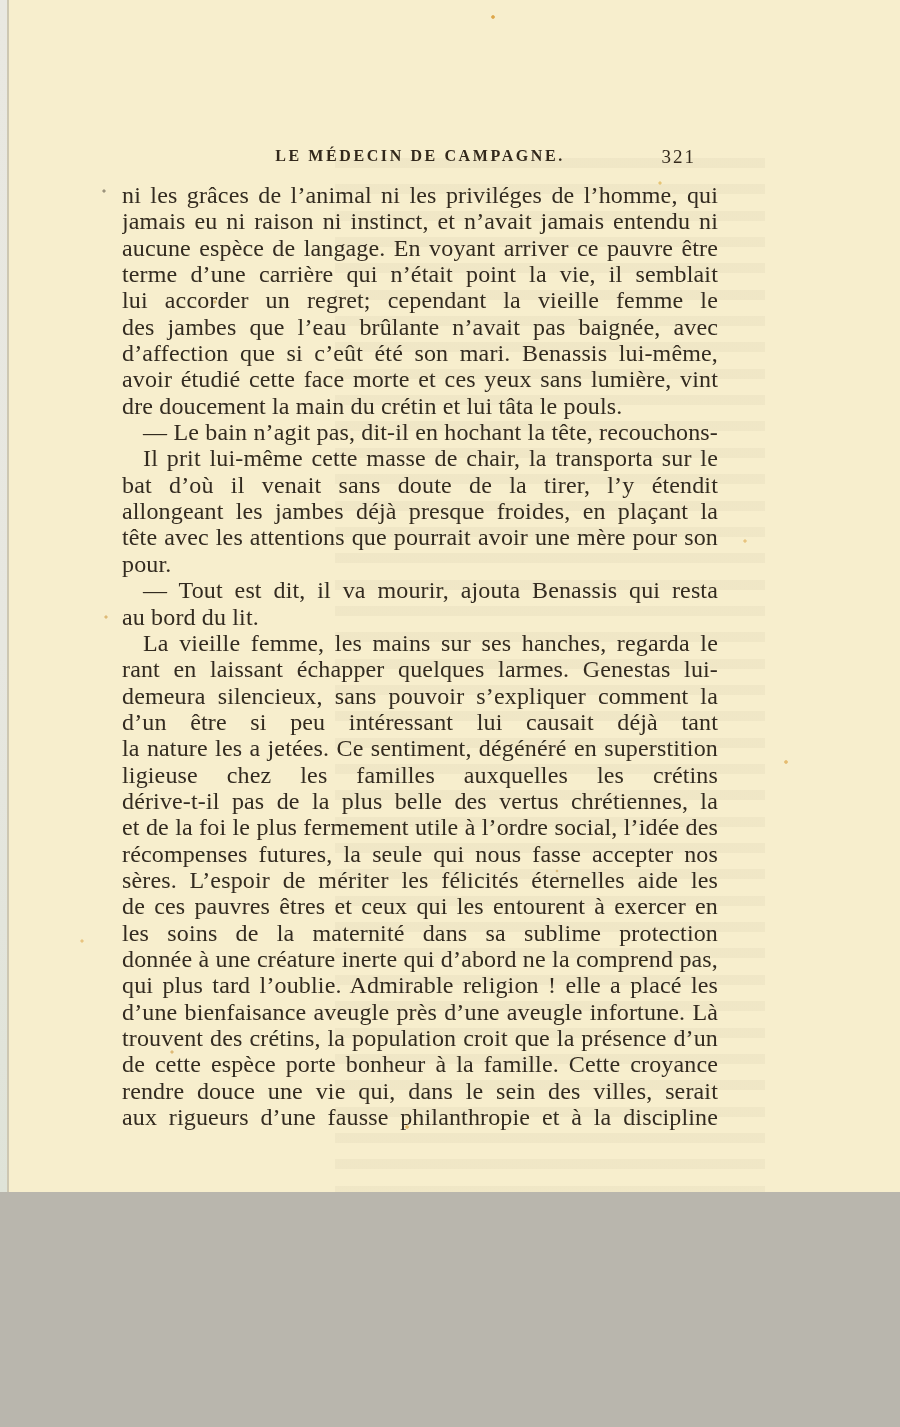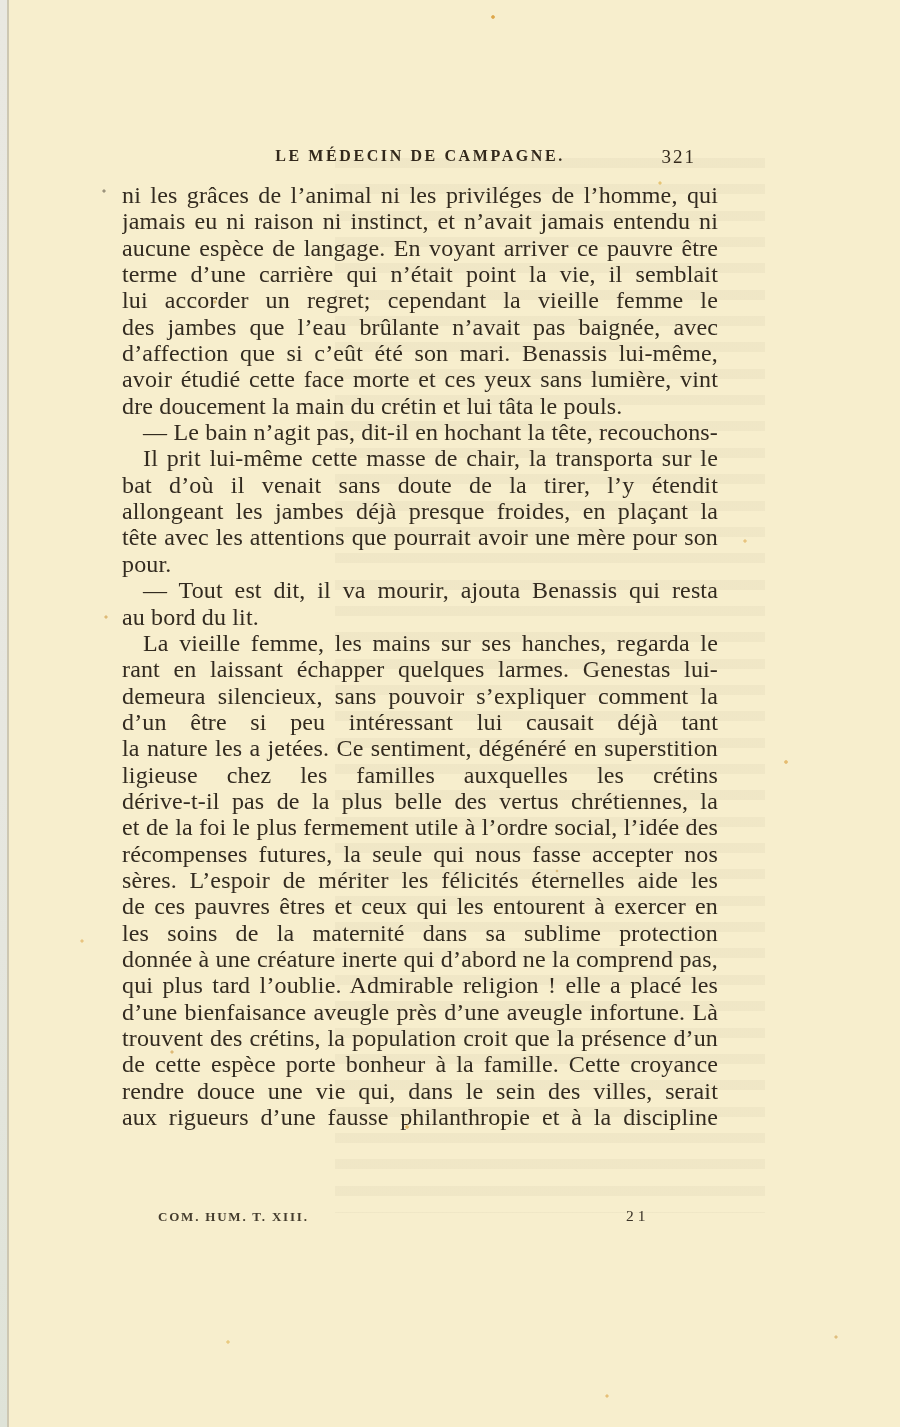--- a/index.html
+++ b/index.html
@@ -3,21 +3,21 @@
 <meta charset="utf-8">
 <style>
   html, body {
     margin: 0;
     padding: 0;
     background: #b9b6ad;
   }
   .page {
     position: relative;
     width: 900px;
-    height: 1427px;
+    height: 1192px;
     background: #f7eecd;
     overflow: hidden;
     font-family: "Liberation Serif", "DejaVu Serif", serif;
     color: #332b20;
   }
   
   .page::before {
     content: "";
     position: absolute;
     inset: 0;

